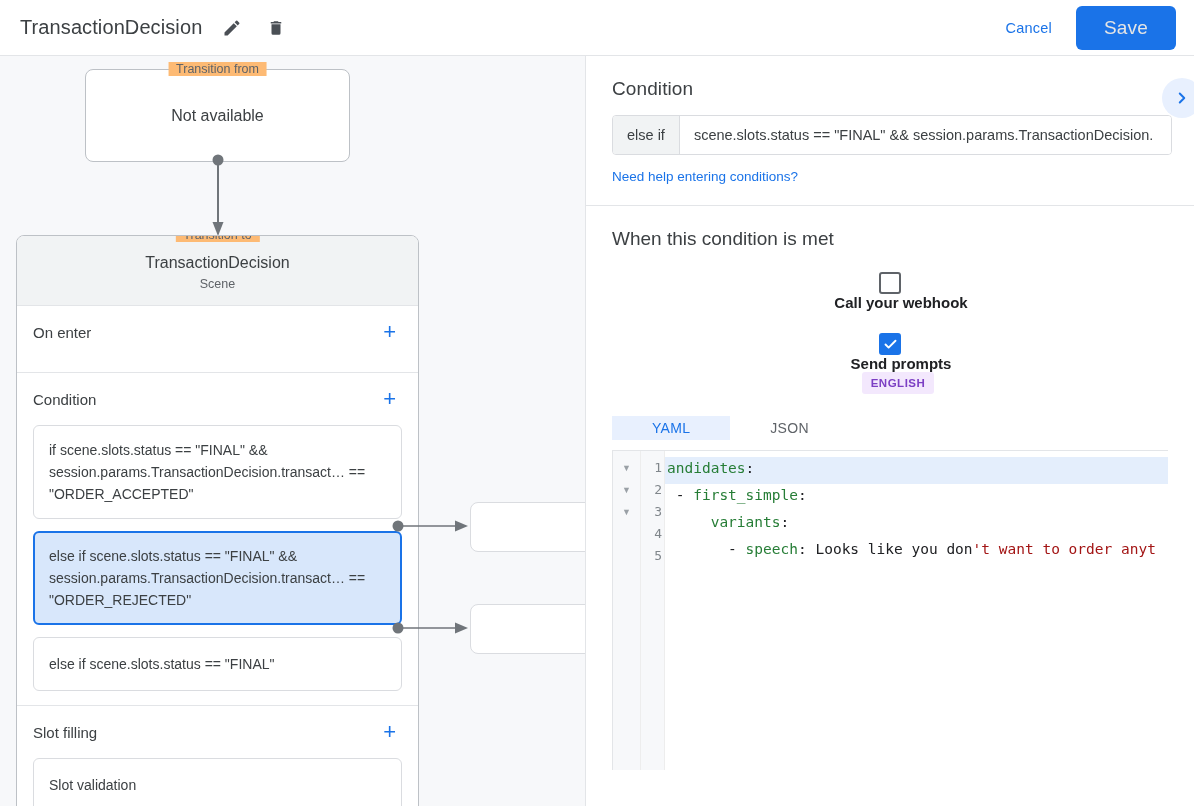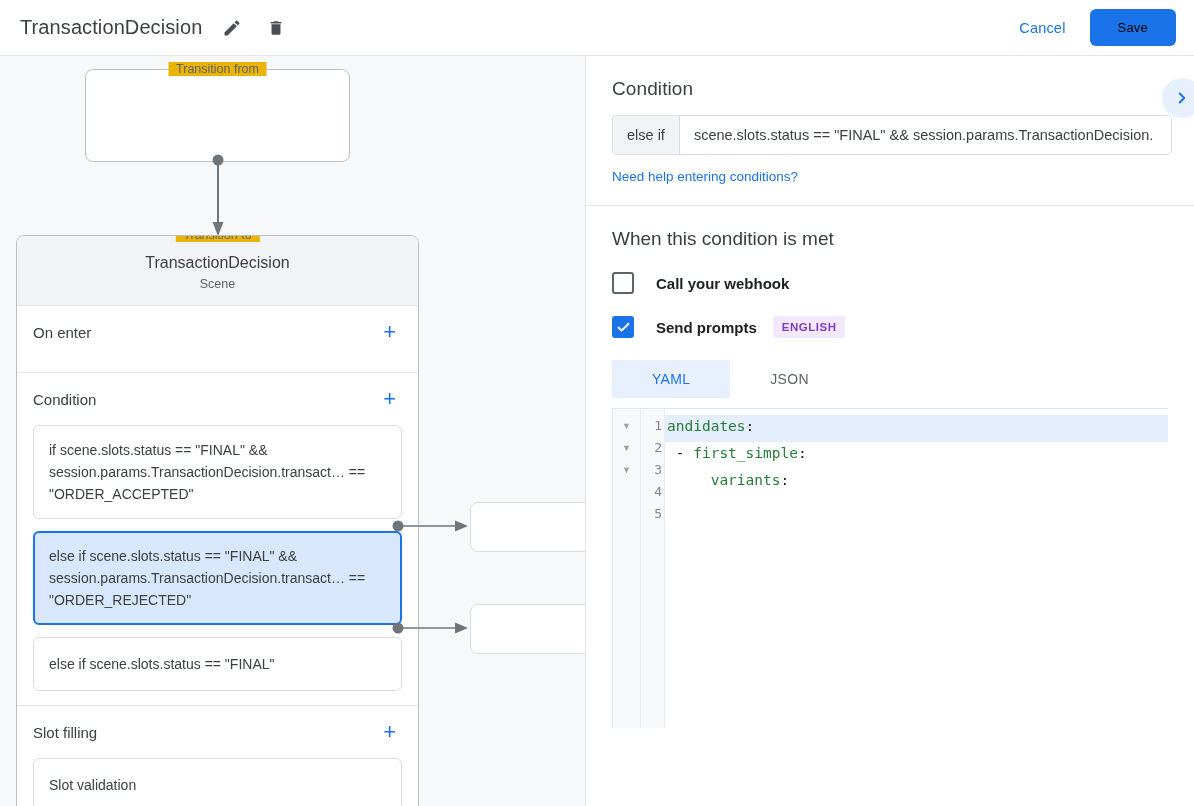--- a/index.html
+++ b/index.html
@@ -36,21 +36,21 @@
   .topbar-spacer { flex: 1; }
   .btn-cancel {
     background: none; border: none;
     color: #1a73e8; font-size: 14.5px; font-weight: 500;
     font-family: "Liberation Sans", sans-serif;
     padding: 9px 14px; border-radius: 4px; cursor: pointer;
     letter-spacing: .2px;
   }
   .btn-save {
     background: #1a73e8; border: none;
-    color: #000000; font-size: 13px; font-weight: 500;
+    color: #e5e5e5; font-size: 19px; font-weight: 500;
     font-family: "Liberation Sans", sans-serif;
     padding: 11px 28px; border-radius: 6px; cursor: pointer;
     margin-left: 10px; margin-right: 18px;
     letter-spacing: .2px;
   }
 
   
   .left-panel {
     position: absolute; top: 56px; left: 0;
     width: 585px; height: 750px;
@@ -65,21 +65,21 @@
   
   .node-box {
     position: absolute;
     border: 1px solid #bdc1c6;
     border-radius: 8px;
     background: #ffffff;
   }
   .node-legend {
     position: absolute; top: -8px; left: 50%;
     transform: translateX(-50%);
-    background: #eab308;
+    background: #fdba74;
     padding: 0 8px;
     font-size: 12.5px;
     color: #5f6368;
     white-space: nowrap;
   }
 
   #transition-from {
     left: 85px; top: 13px; width: 265px; height: 93px;
   }
   .node-center-text {
@@ -193,21 +193,21 @@
     display: inline-block; margin-top: 14px;
     color: #1a73e8; font-size: 13.5px; cursor: pointer;
   }
   .rp-divider { height: 1px; background: #e3e5e8; width: 100%; }
 
   .rp-section-bottom { padding: 22px 26px 0 26px; }
   .rp-heading2 {
     font-size: 19px; color: #3c4043; font-weight: 400;
     margin-bottom: 22px;
   }
-  .check-row { display: flex; align-items: center; margin-bottom: 22px; }
+  .check-row { display: flex; align-items: center; margin-bottom: 22px; flex-direction: column; }
   .cbox {
     width: 22px; height: 22px; border-radius: 3px;
     border: 2px solid #5f6368; background: #ffffff;
     display: flex; align-items: center; justify-content: center;
     cursor: pointer; flex: 0 0 auto;
   }
   .cbox.checked { background: #1a73e8; border-color: #1a73e8; }
   .check-label {
     margin-left: 22px; font-size: 15px; font-weight: bold;
     color: #202124;
@@ -220,21 +220,21 @@
     padding: 5px 9px; border-radius: 3px;
   }
   .desc-text {
     font-size: 13.5px; color: #3c4043; line-height: 21px;
     max-width: 560px; margin-top: -6px;
   }
   .desc-text .inline-link { color: #1a73e8; cursor: pointer; }
 
   .tabs { display: flex; margin-top: 22px; }
   .tab {
-    padding: 11px 40px; font-size: 14px; font-weight: 500;
+    padding: 4px 40px; font-size: 14px; font-weight: 500;
     color: #5f6368; cursor: pointer; letter-spacing: .3px;
   }
   .tab.active { background: #e8f0fe; color: #1a73e8; }
 
   .editor {
     margin-top: 10px;
     border-top: 1px solid #e3e5e8;
     border-left: 1px solid #e3e5e8;
     display: flex;
     height: 320px;
@@ -301,20 +301,21 @@
     <div class="topbar-spacer"></div>
 
     <button class="btn-cancel">Cancel</button>
     <button class="btn-save">Save</button>
   </div>
 
   <div class="left-panel">
 
     <div class="node-box" id="transition-from">
       <div class="node-legend">Transition from</div>
+      <div class="node-center-text">Not available</div>
     </div>
 
     <svg class="v-connector" width="16" height="85">
       <circle cx="8" cy="6" r="5.5" fill="#70757a"></circle>
       <line x1="8" y1="6" x2="8" y2="70" stroke="#70757a" stroke-width="2"></line>
       <polygon points="8,82 2.5,68 13.5,68" fill="#70757a"></polygon>
     </svg>
 
     <div class="node-box" id="transition-to">
       <div class="node-legend">Transition to</div>
@@ -425,18 +426,19 @@
             <div class="num-cell">1</div>
             <div class="num-cell">2</div>
             <div class="num-cell">3</div>
             <div class="num-cell">4</div>
             <div class="num-cell">5</div>
           </div>
         <div class="code-area" id="code-area">
             <div class="code-line active"><span class="tok-key">andidates</span><span class="tok-punct">:</span></div>
             <div class="code-line"><span class="tok-punct"> - </span><span class="tok-key">first_simple</span><span class="tok-punct">:</span></div>
             <div class="code-line"><span class="tok-punct">     </span><span class="tok-key">variants</span><span class="tok-punct">:</span></div>
+            <div class="code-line"><span class="tok-punct">       - </span><span class="tok-key">speech</span><span class="tok-punct">: </span><span class="tok-plain">Looks like you don</span><span class="tok-str">'t want to order anyt</span></div>
             <div class="code-line">&nbsp;</div>
           </div>
       </div>
     </div>
   </div>
 </div>
 
 </body></html>

